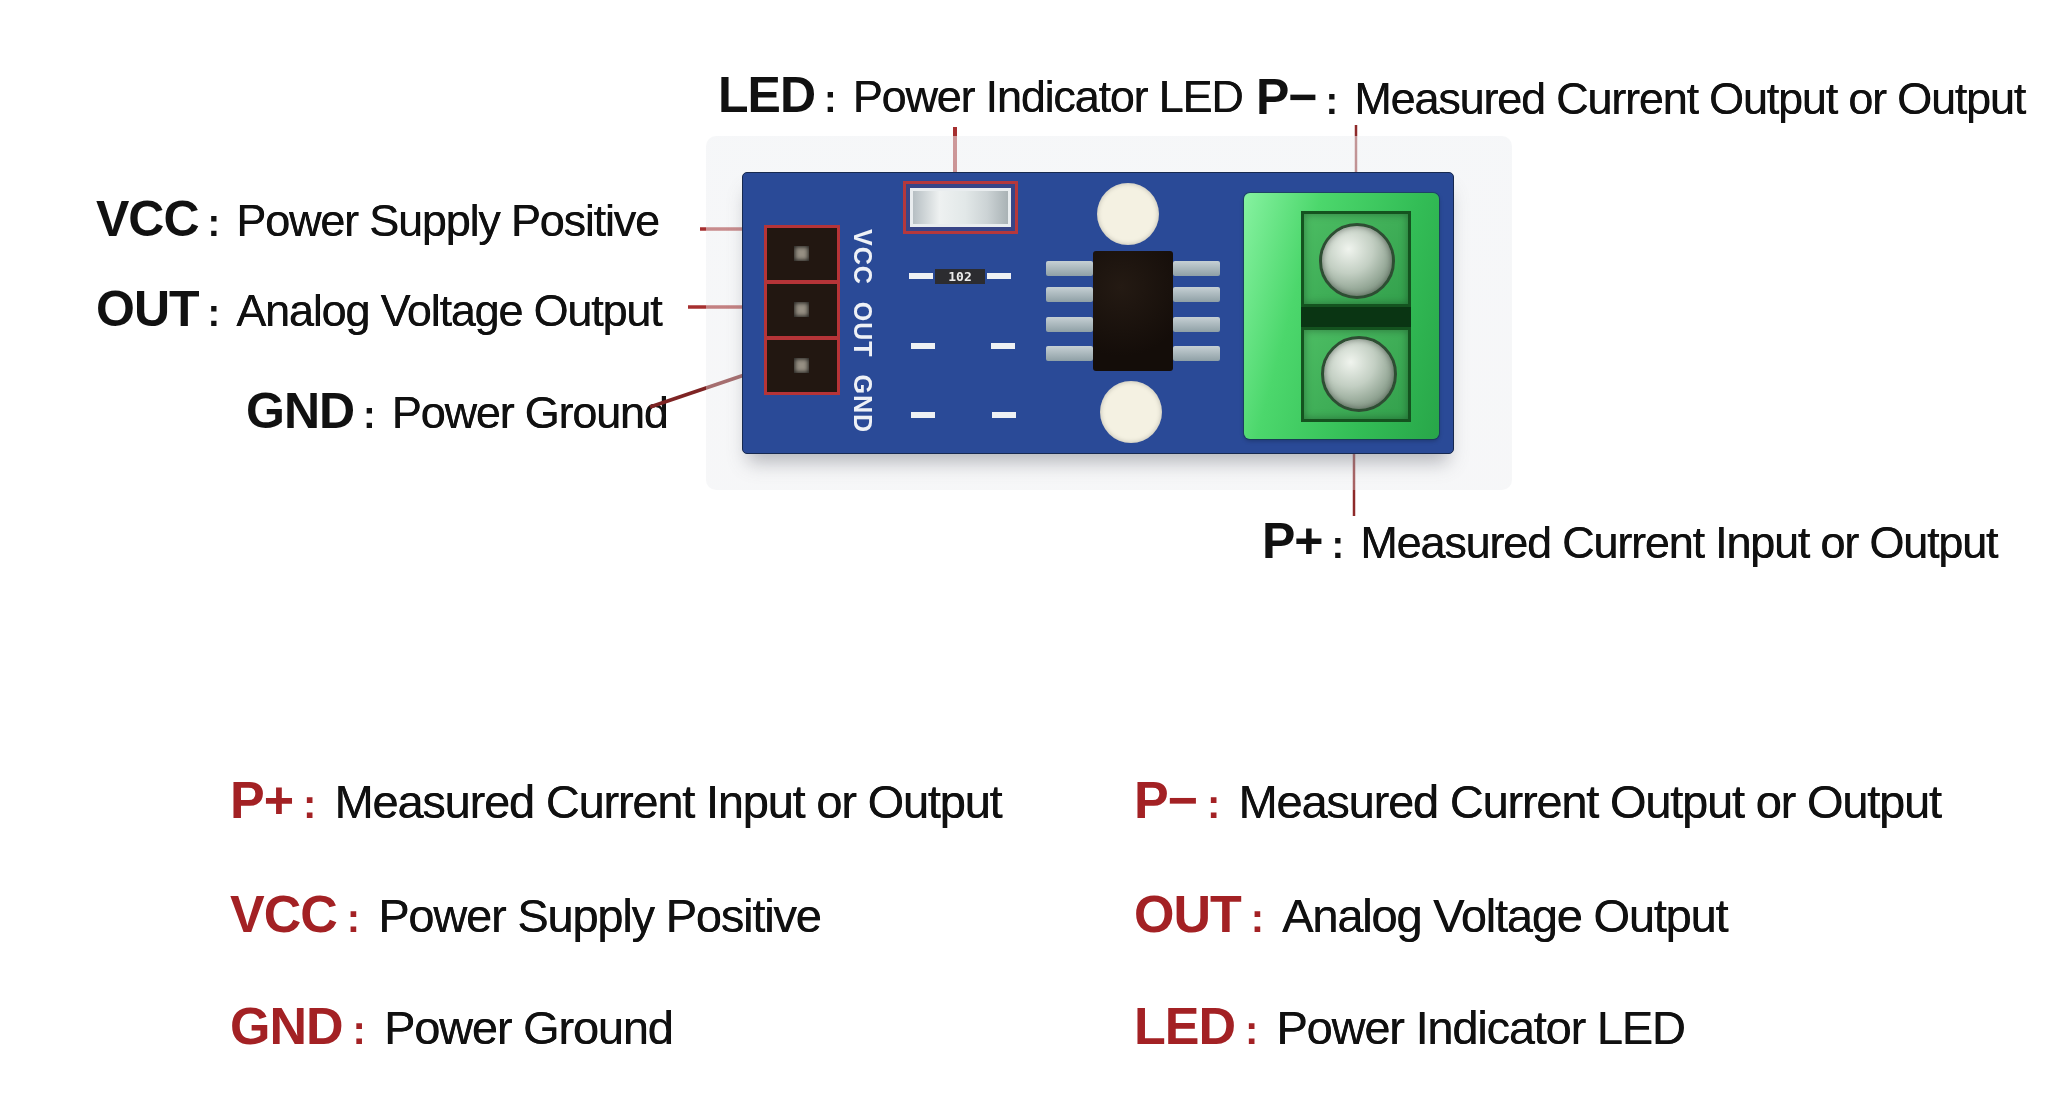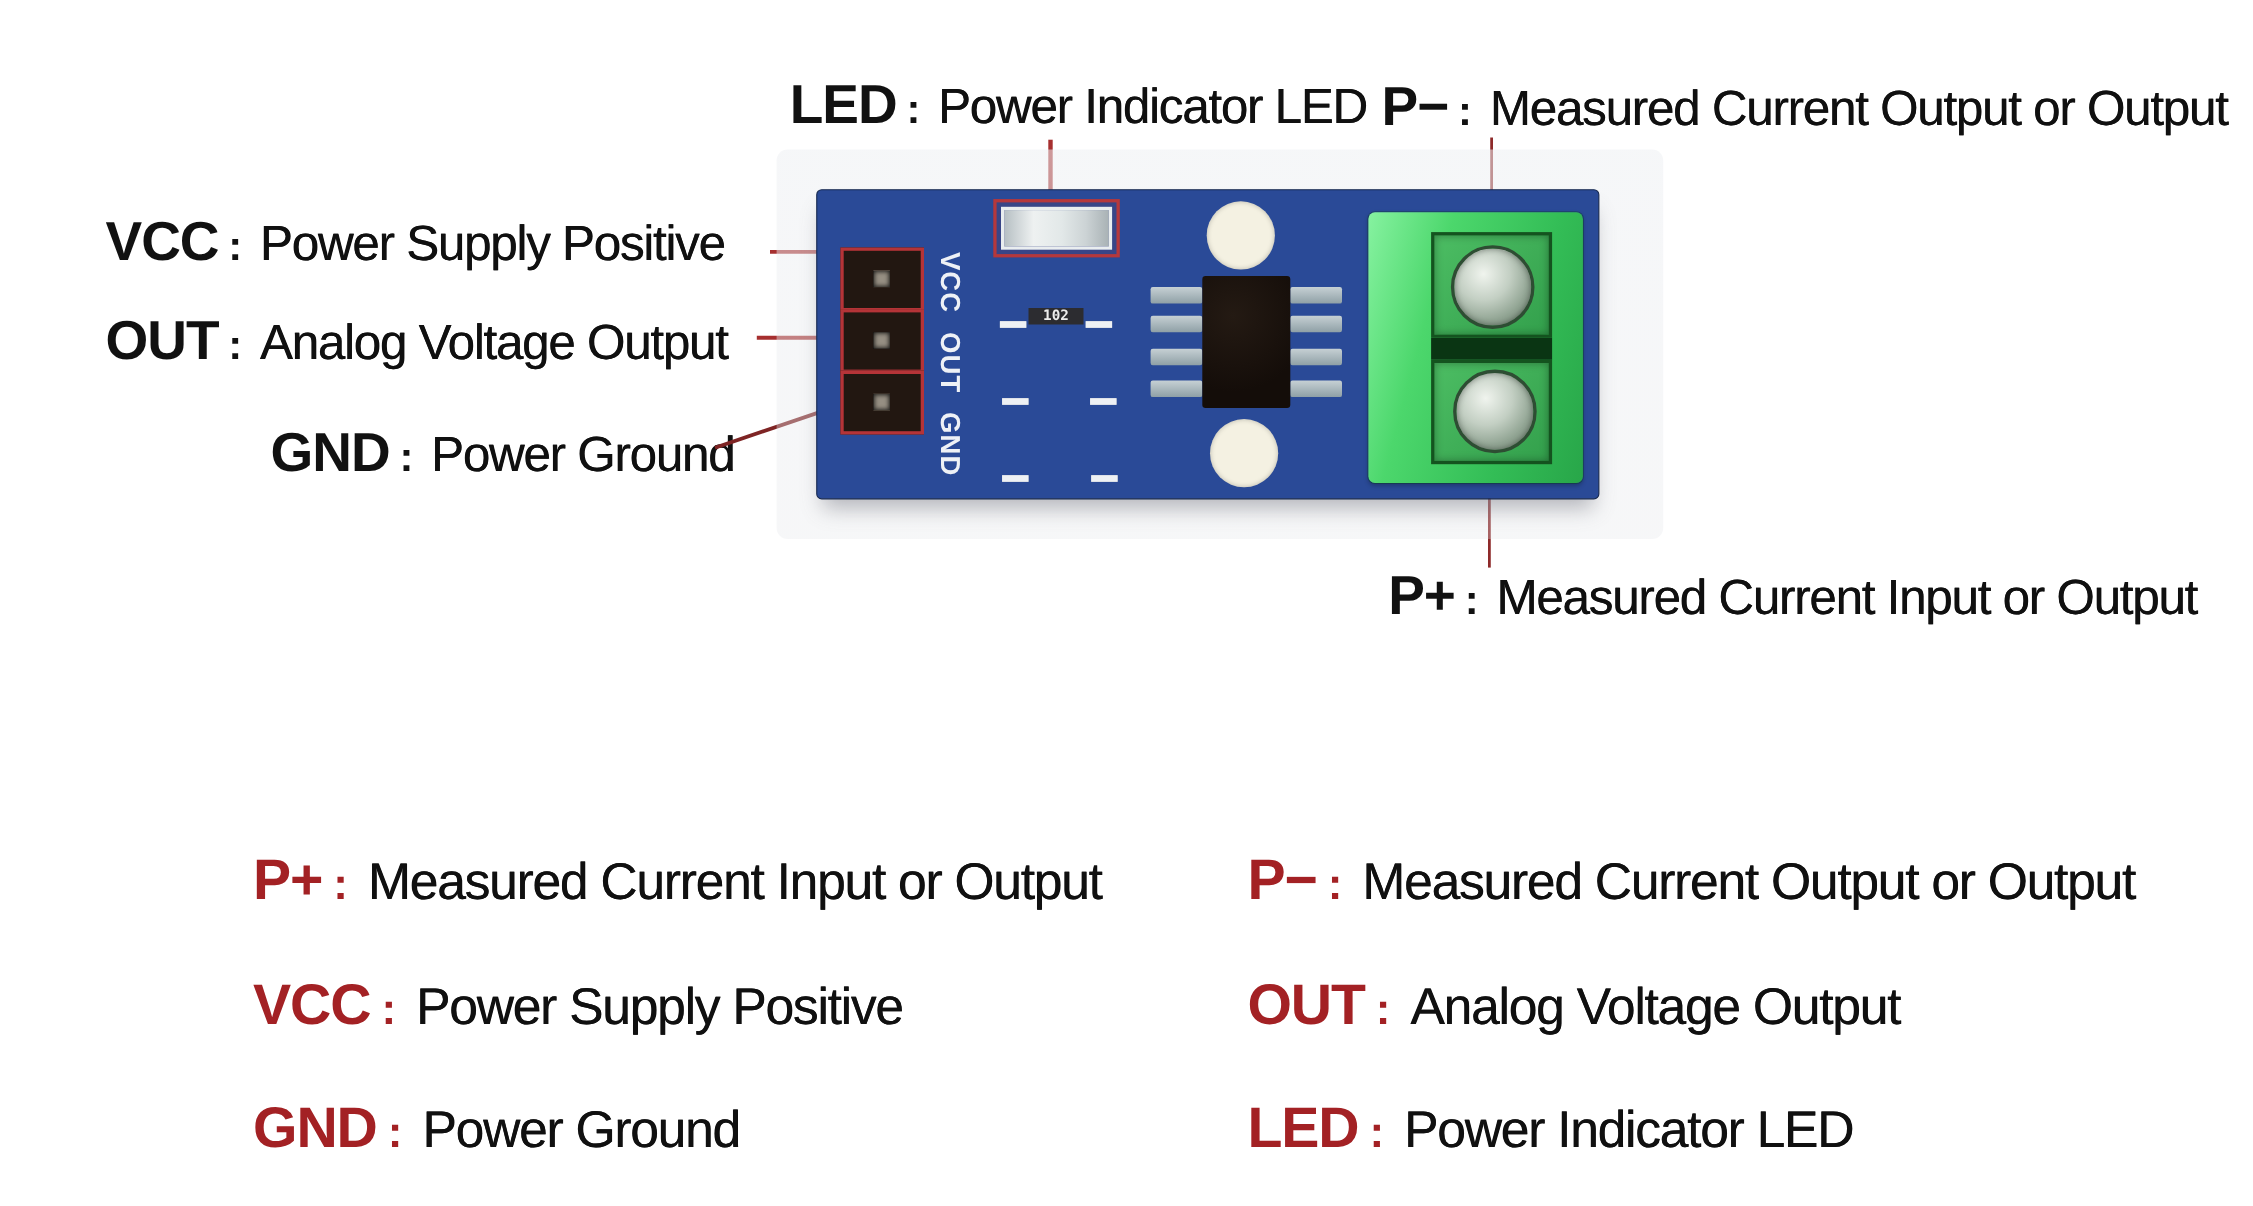--- a/index.html
+++ b/index.html
@@ -60,21 +60,21 @@
     position:absolute;left:132px;top:56px;transform:rotate(90deg);transform-origin:0 0;
     font-weight:700;font-size:25px;color:#eef1f6;letter-spacing:1px;white-space:nowrap;line-height:1;
   }
   .silkscreen .seg{margin-right:17px;}
   
   .led-comp{position:absolute;left:160px;top:8px;width:115px;height:53px;box-sizing:border-box;
        border:3px solid #b5383c;padding:4px;background:rgba(140,40,45,0.15);}
   .led-comp .led-body{width:100%;height:100%;box-sizing:border-box;border:3px solid #e9edef;
        background:linear-gradient(90deg,#b6bfc3,#eef1f1 28%,#e2e8e8 55%,#ccd3d5 78%,#a9b2b5);}
   
-  .smd{position:absolute;display:flex;align-items:flex-end;}
+  .smd{position:absolute;display:flex;align-items:center;}
   .smd .cap{width:24px;box-sizing:border-box;border:3px solid #eef1f4;background:#b4b8bc;}
   .smd .body{flex:1;margin:3px 2px;display:flex;align-items:center;justify-content:center;}
   .smd-r102{left:166px;top:81px;width:102px;height:44px;}
   .smd-r102 .body{background:#2c2c30;color:#ececec;font-size:13px;font-weight:700;
        font-family:"DejaVu Sans Mono","Liberation Mono",monospace;}
   .smd-c1{left:168px;top:151px;width:104px;height:44px;}
   .smd-c1 .body{background:#cfc197;}
   .smd-c2{left:168px;top:219px;width:105px;height:46px;}
   .smd-c2 .body{background:#cabc8e;}
   

